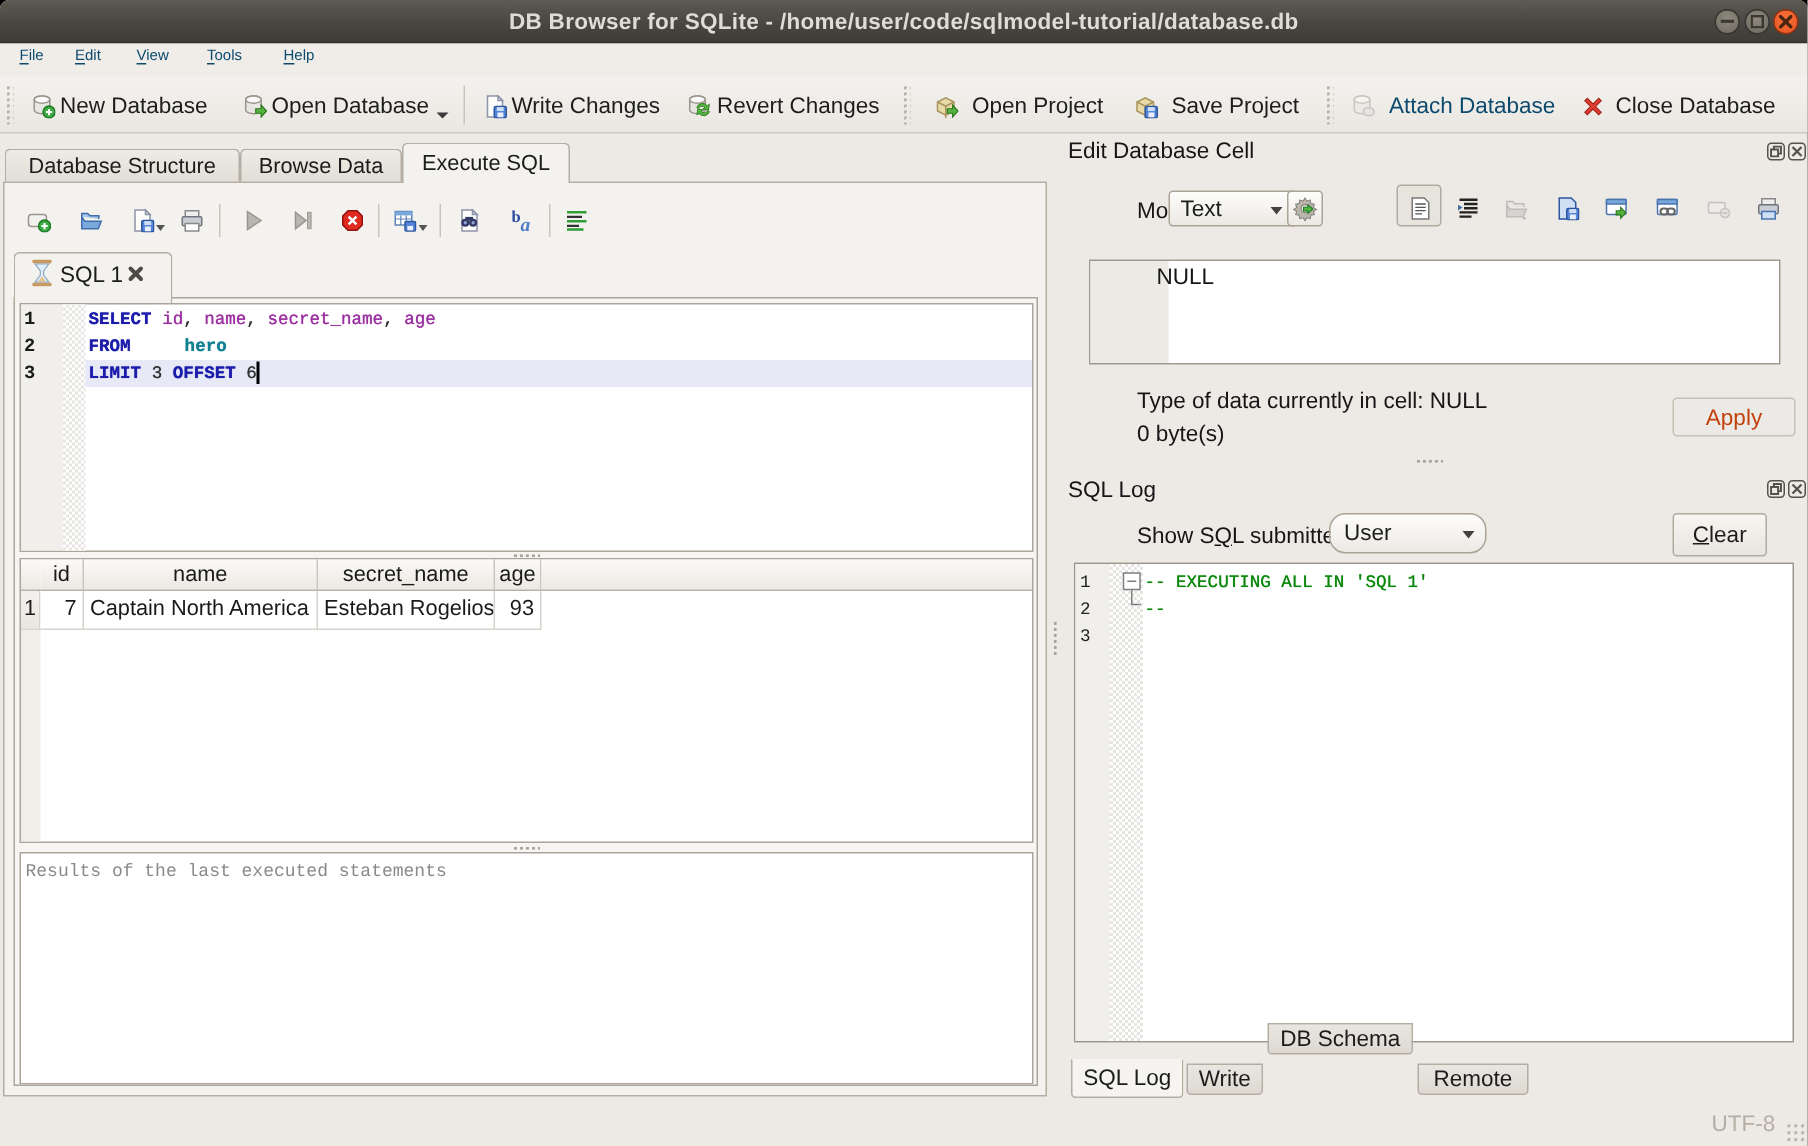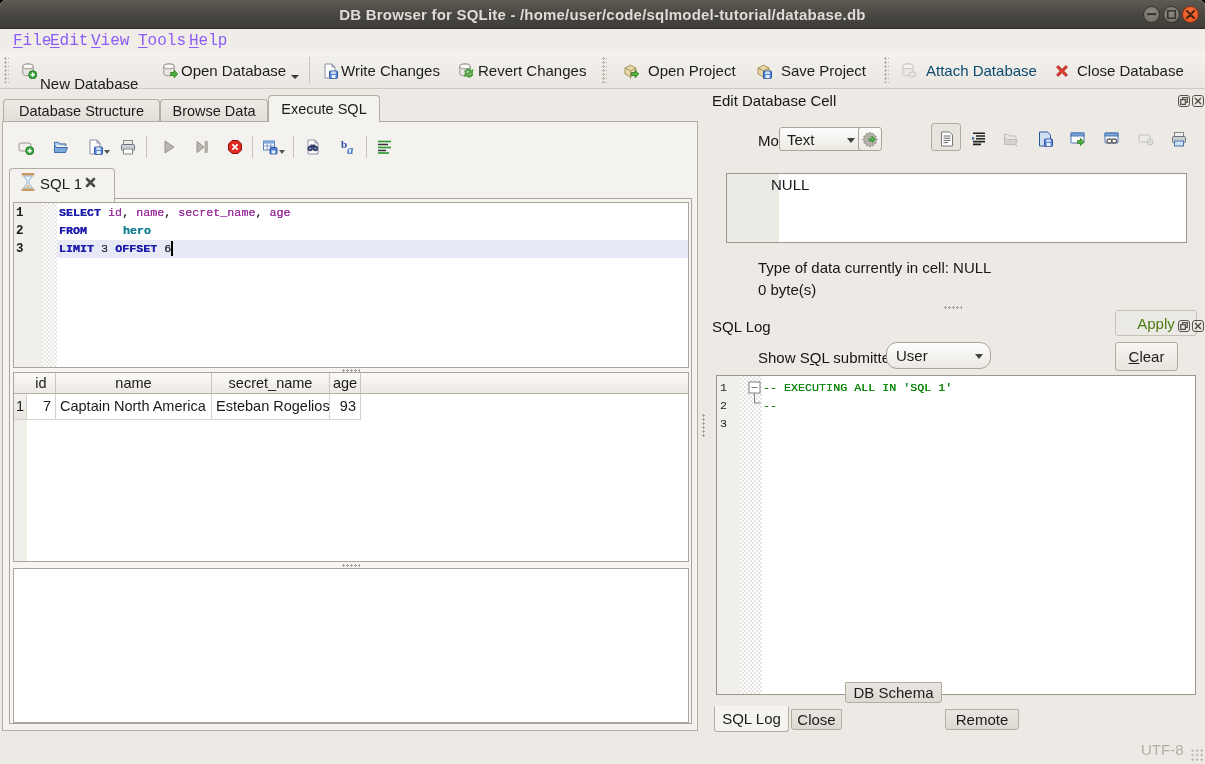--- a/index.html
+++ b/index.html
@@ -8,21 +8,21 @@
        border-radius:6px 6px 0 0;overflow:hidden;}
   .abs{position:absolute;}
   
   #titlebar{left:0;top:0;width:1205px;height:29px;
     background:linear-gradient(#5d5a52,#474540 60%,#3f3d37);
     border-bottom:1px solid #2e2c27;box-sizing:border-box;}
   #title{width:100%;text-align:center;top:6px;font-size:15px;font-weight:bold;color:#dfdcd7;letter-spacing:0.2px;}
   .wbtn{top:6px;width:17px;height:17px;border-radius:50%;box-sizing:border-box;}
   
   #menubar{left:0;top:29px;width:1205px;height:22px;background:#f0ede9;}
-  .menu{top:32px;font-size:16px;color:#8b5cf6;font-family:Liberation Mono, monospace;}
+  .menu{top:32px;font-size:10px;color:#0c4a6e;}
   .menu u{text-decoration-thickness:1px;text-underline-offset:2px;}
   
   #toolbar{left:0;top:51px;width:1205px;height:38px;
     background:linear-gradient(#f4f2ee,#eae7e2);border-bottom:1px solid #cdc8c0;box-sizing:border-box;}
   .tbtext{top:11px;font-size:15px;color:#1d1d1d;}
   .tbtext.dis{color:#0c4a6e;}
   .grip{top:6px;width:5px;height:26px;
     background-image:radial-gradient(circle at 1.5px 1.5px,#b9b4ab 1px,transparent 1.2px);
     background-size:4px 4px;}
   .tsep{top:6px;width:1px;height:26px;background:#c9c4bb;}
@@ -51,21 +51,21 @@
       font-size:14.5px;color:#1a1a1a;line-height:24px;height:26px;white-space:nowrap;overflow:hidden;}
   
   .dtitle{font-size:15px;color:#161616;}
   .dockbtn{width:12px;height:12px;border:1.6px solid #55524b;border-radius:3px;box-sizing:border-box;}
   .dockbtn svg{position:absolute;left:1px;top:1px;}
   .combo{box-sizing:border-box;background:linear-gradient(#fdfdfc,#ece9e4);
          border:1px solid #aba496;border-radius:3px;font-size:15px;color:#1c1c1c;}
   .combo .carr{position:absolute;width:0;height:0;border-left:4px solid transparent;border-right:4px solid transparent;border-top:5px solid #43413c;}
   .btn{box-sizing:border-box;background:linear-gradient(#f7f5f1,#e9e5df);
        border:1px solid #b1aa9e;border-radius:3px;font-size:15px;color:#1c1c1c;text-align:center;}
-  .btn.dis{background:#eceae6;border-color:#c6c0b5;color:#4d7c0f;margin-top:45px;}
+  .btn.dis{background:#eceae6;border-color:#c6c0b5;color:#c2410c;}
   .rtxt{font-size:15px;color:#161616;margin-left:41px;}
   
   .btab{box-sizing:border-box;border:1px solid #b3ada2;border-radius:0 0 3px 3px;
         background:linear-gradient(#e9e5e0,#ddd9d2);font-size:15px;color:#1c1c1c;text-align:center;}
   .btab.active{background:#f6f4f1;border-top:1px solid #f6f4f1;}
   
   .codeline{position:absolute;left:59px;height:18px;line-height:18px;font-size:11.7px;white-space:pre;color:#333;text-shadow:0 0 0.5px currentColor;}
   .kw{color:#1c1cab;font-weight:bold;}
   .ident{color:#9a2f9f;}
   .tbl{color:#0f8092;font-weight:bold;padding-left:29px;}
@@ -93,21 +93,21 @@
   <div class="abs menu" style="left:13px;"><u>F</u>ile</div>
   <div class="abs menu" style="left:50px;"><u>E</u>dit</div>
   <div class="abs menu" style="left:91px;"><u>V</u>iew</div>
   <div class="abs menu" style="left:138px;"><u>T</u>ools</div>
   <div class="abs menu" style="left:189px;"><u>H</u>elp</div>
 
   
   <div id="toolbar" class="abs"></div>
   <div class="abs grip" style="left:4px;top:57px;"></div>
   <div class="abs ticon" style="left:21px;top:62px;" id="ic-newdb"></div>
-  <div class="abs tbtext" style="left:40px;top:75px;">New Database</div>
+  <div class="abs tbtext" style="left:40px;top:62px;">New Database</div>
   <div class="abs ticon" style="left:162px;top:62px;" id="ic-opendb"></div>
   <div class="abs tbtext" style="left:181px;top:62px;">Open Database</div>
   <div class="abs darr" style="left:291px;top:75px;"></div>
   <div class="abs tsep" style="left:309px;top:57px;"></div>
   <div class="abs ticon" style="left:322px;top:62px;" id="ic-write"></div>
   <div class="abs tbtext" style="left:341px;top:62px;">Write Changes</div>
   <div class="abs ticon" style="left:458px;top:62px;" id="ic-revert"></div>
   <div class="abs tbtext" style="left:478px;top:62px;">Revert Changes</div>
   <div class="abs grip" style="left:602px;top:57px;"></div>
   <div class="abs ticon" style="left:623px;top:62px;" id="ic-openproj"></div>
@@ -171,20 +171,21 @@
   <div class="abs td" style="left:14px;top:394px;width:13px;background:linear-gradient(#f3f1ee,#e9e6e1);text-align:center;z-index:4;">1</div>
   <div class="abs td" style="left:27px;top:394px;width:29px;text-align:right;padding-right:4px;z-index:4;">7</div>
   <div class="abs td" style="left:56px;top:394px;width:156px;padding-left:4px;z-index:4;">Captain North America</div>
   <div class="abs td" style="left:212px;top:394px;width:118px;padding-left:4px;z-index:4;">Esteban Rogelios</div>
   <div class="abs td" style="left:330px;top:394px;width:31px;text-align:right;padding-right:4px;z-index:4;">93</div>
   <div class="abs" style="left:14px;top:420px;width:13px;height:141px;background:#f0eee9;z-index:4;"></div>
   <div class="abs hdots" style="left:342px;top:564px;width:18px;z-index:4;"></div>
 
   
   <div class="abs frame" style="left:13px;top:568px;width:676px;height:155px;z-index:3;border-color:#aaa49a;"></div>
+  <div class="abs mono" style="left:17px;top:574px;font-size:12px;color:#8a8a8a;z-index:4;">Results of the last executed statements</div>
 
   
   <div class="abs vdots" style="left:702px;top:414px;height:24px;"></div>
 
   
   <div class="abs dtitle" style="left:712px;top:92px;">Edit Database Cell</div>
   <div class="abs dockbtn" style="left:1178px;top:95px;">
       <svg width="8" height="8" viewBox="0 0 8 8">
         <path d="M2.6 2.6 V0.7 H7.3 V5.4 H5.4 M0.7 2.6 H5.4 V7.3 H0.7 z" fill="none" stroke="#55524b" stroke-width="1.3"></path>
       </svg>
@@ -246,21 +247,21 @@
   <div class="abs mono" style="left:720px;top:379px;font-size:11.7px;line-height:18px;color:#222;">1<br>2<br>3</div>
   <svg class="abs" style="left:748px;top:381px;" width="18" height="26">
     <rect x="1" y="1" width="11" height="11" fill="#fff" stroke="#808080" stroke-width="1"></rect>
     <path d="M3.5 6.5 h6" stroke="#808080" stroke-width="1"></path>
     <path d="M6.5 12 v10 h6" stroke="#808080" stroke-width="1" fill="none"></path>
   </svg>
   <div class="abs mono" style="left:763px;top:379px;font-size:11.7px;line-height:18px;color:#0a870a;white-space:pre;text-shadow:0 0 0.5px currentColor;">-- EXECUTING ALL IN 'SQL 1'<br>--</div>
 
   
   <div class="abs btab active" style="left:714px;top:706px;width:75px;height:26px;line-height:24px;z-index:2;">SQL Log</div>
-  <div class="abs btab" style="left:791px;top:709px;width:51px;height:21px;line-height:19px;">Close</div>
+  <div class="abs btab" style="left:791px;top:709px;width:51px;height:21px;line-height:19px;">Write</div>
   <div class="abs btab" style="left:845px;top:682px;width:97px;height:21px;line-height:19px;">DB Schema</div>
   <div class="abs btab" style="left:945px;top:709px;width:74px;height:21px;line-height:19px;">Remote</div>
 
   
   <div class="abs" style="left:1141px;top:741px;font-size:15px;color:#b5aea2;">UTF-8</div>
   <div class="abs" style="left:1191px;top:749px;width:13px;height:13px;
        background-image:radial-gradient(circle at 1.5px 1.5px,#b5b0a8 1px,transparent 1.2px);background-size:4.6px 4.6px;"></div>
 
   
 <svg class="abs" style="left:21px;top:63px;z-index:5;" width="16" height="16" viewBox="0 0 16 16">

